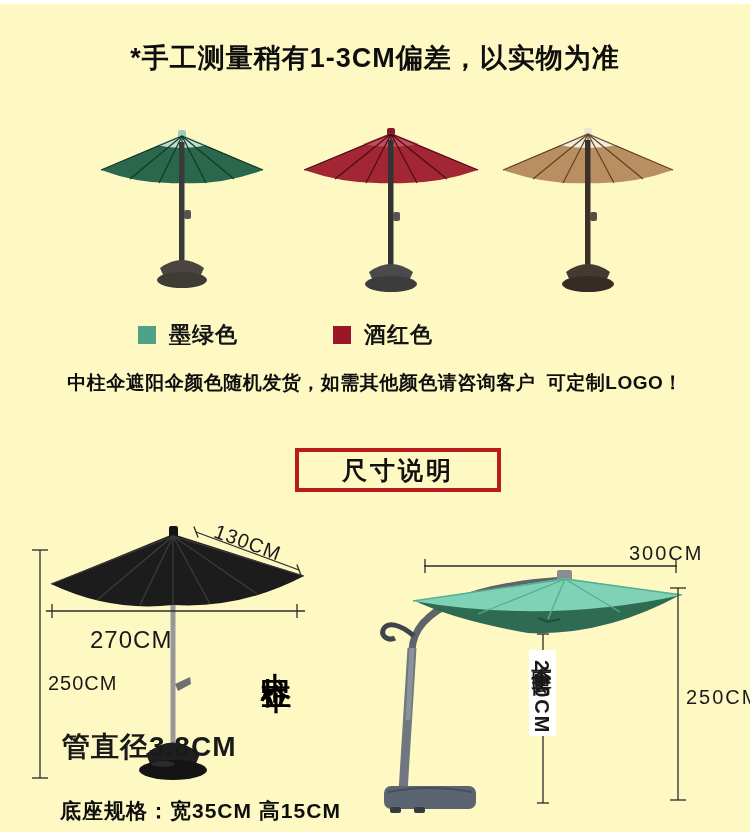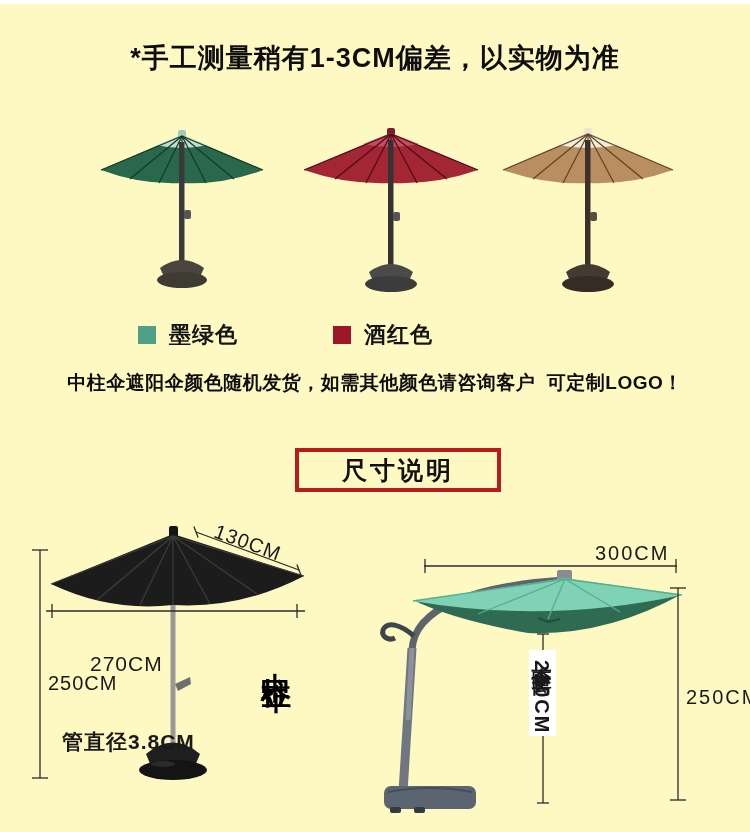--- a/index.html
+++ b/index.html
@@ -180,22 +180,23 @@
       <line x1="537" y1="630" x2="549" y2="630"></line>
       <line x1="537" y1="799" x2="549" y2="799"></line>
 
       <line x1="678" y1="584" x2="678" y2="796"></line>
       <line x1="670" y1="584" x2="686" y2="584"></line>
       <line x1="670" y1="796" x2="686" y2="796"></line>
     </g>
   </svg>
 
   <div class="abs dim-label" style="left:219px;top:516px;transform:rotate(20deg);transform-origin:left top;">130CM</div>
-  <div class="abs dim-label" style="left:90px;top:648px;font-size:21px;">270CM</div>
+  <div class="abs dim-label" style="left:90px;top:622px;font-size:24px;">270CM</div>
   <div class="abs dim-label" style="left:48px;top:668px;">250CM</div>
-  <div class="abs dim-label bold" style="left:62px;top:724px;font-size:21px;">管直径3.8CM</div>
+  <div class="abs dim-label bold" style="left:62px;top:724px;font-size:28px;">管直径3.8CM</div>
   <div class="abs vertical-cjk name-vertical" style="left:255px;top:644px;">中柱伞</div>
-
-  <div class="abs dim-label" style="left:595px;top:538px;letter-spacing:2px;text-align:center;">300CM</div>
+  <div class="abs base-spec" style="left:60px;top:793px;">底座规格：宽35CM 高15CM</div>
+
+  <div class="abs dim-label" style="left:629px;top:538px;letter-spacing:2px;text-align:center;">300CM</div>
   <div class="abs vertical-cjk clearance-label" style="left:529px;top:646px;">伞下距离220CM</div>
   <div class="abs dim-label" style="left:686px;top:682px;letter-spacing:2px;">250CM</div>
 
 </div>
 
 </body></html>

